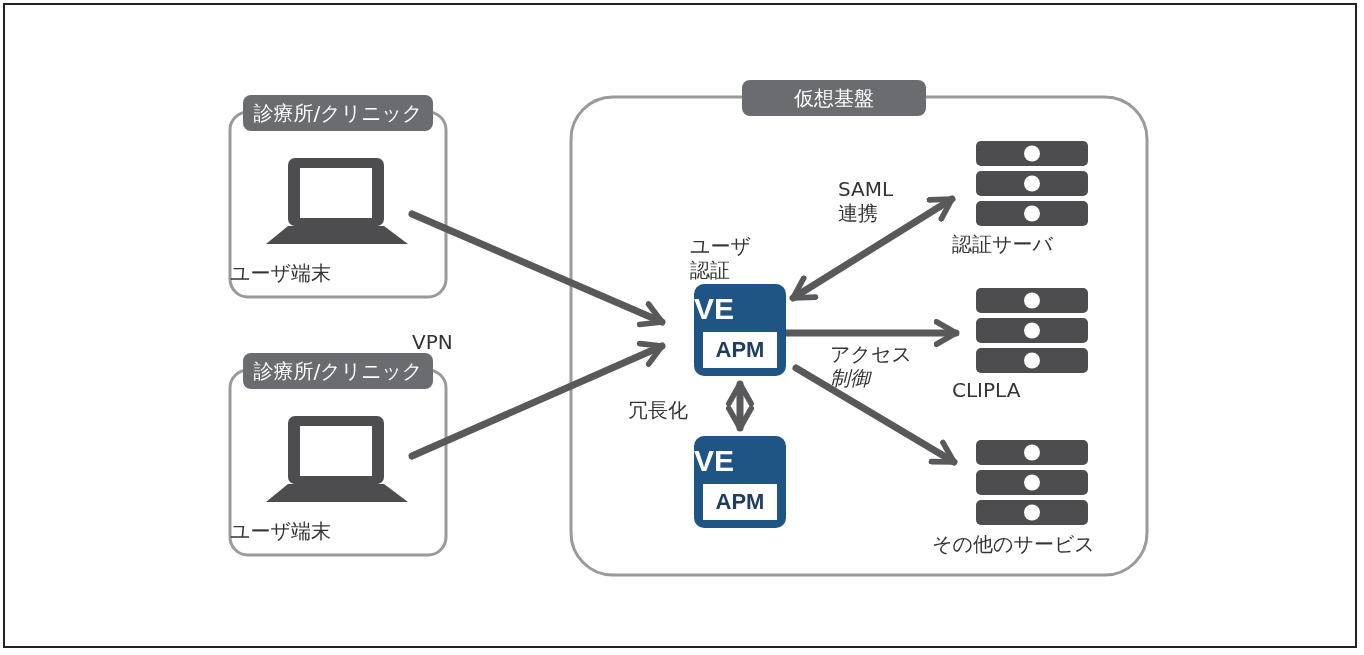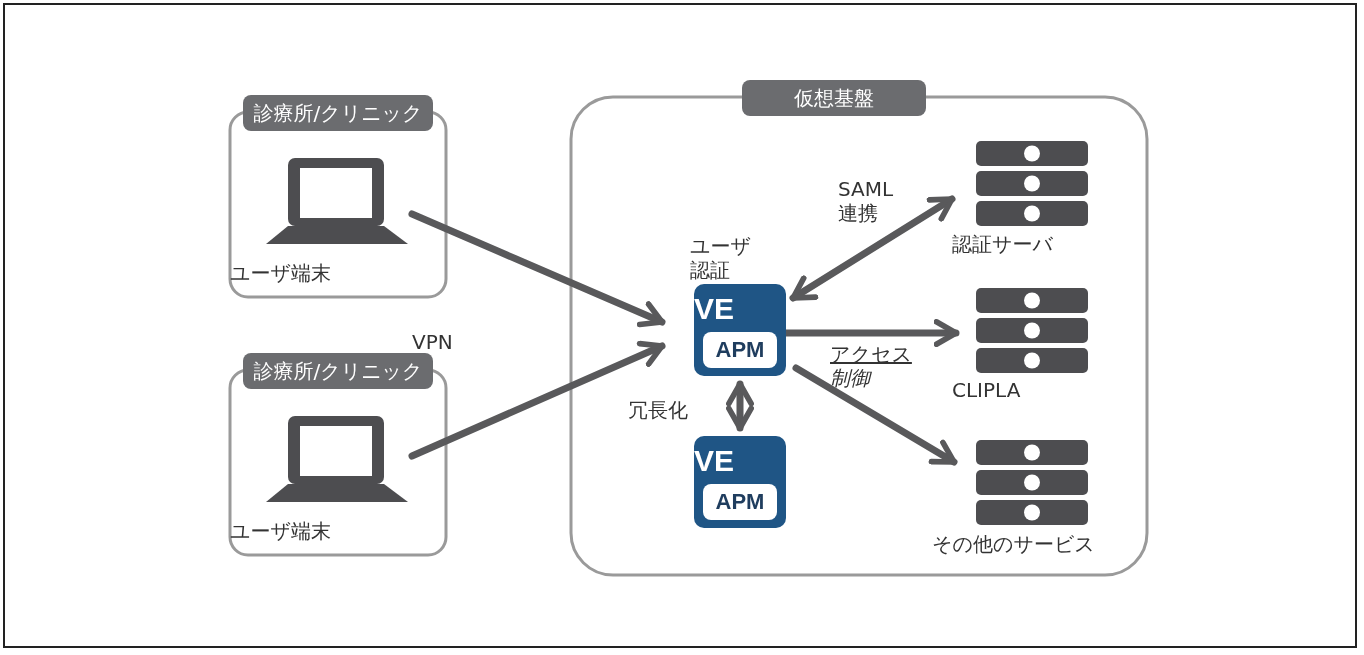--- a/index.html
+++ b/index.html
@@ -8,21 +8,21 @@
   .frame { position: absolute; left: 3px; top: 3px; width: 1354px; height: 645px;
            border: 2px solid #222222; box-sizing: border-box; }
   svg.diagram { position: absolute; left: 0; top: 0; width: 1364px; height: 655px; }
   .lbl { position: absolute; font-size: 20px; line-height: 24px; color: #333333; white-space: nowrap; }
   .pill { position: absolute; background: #6b6c6f; color: #ffffff; border-radius: 8px; text-align: center;
           font-size: 20px; line-height: 36px; white-space: nowrap; }
   .ve { position: absolute; width: 92px; height: 92px; background: #1f5585; border-radius: 10px; }
   .ve .top { position: absolute; left: 0; top: 8px; width: 92px; text-align: left; color: #fff;
              font-family: "Liberation Sans", sans-serif; font-weight: bold; font-size: 30px; line-height: 34px; }
   .ve .apm { position: absolute; left: 9px; top: 48px; width: 74px; height: 36px; background: #ffffff;
-             border-radius: 8px; text-align: center; color: #1f3d5e;
+             border-radius: 0; text-align: center; color: #1f3d5e;
              font-family: "Liberation Sans", sans-serif; font-weight: bold; font-size: 22px; line-height: 36px; }
 </style>
 </head>
 <body>
 
 <div class="frame"></div>
 
 <svg class="diagram" viewBox="0 0 1364 655">
   <defs>
     <marker id="ah" viewBox="0 0 10 10" refX="8" refY="5" markerWidth="4" markerHeight="4" orient="auto-start-reverse">
@@ -102,18 +102,18 @@
 <div class="ve" style="left:694px; top:436px;">
   <div class="top">VE</div>
   <div class="apm">APM</div>
 </div>
 
 <div class="lbl" style="left:628px; top:398px; width:80px;">冗長化</div>
 
 <div class="lbl" style="left:838px; top:177px; width:100px;">SAML</div>
 <div class="lbl" style="left:838px; top:201px; width:100px;">連携</div>
 
-<div class="lbl" style="left:830px; top:342px; width:100px;text-decoration:underline;">アクセス</div>
+<div class="lbl" style="left:830px; top:342px; width:100px;">アクセス</div>
 <div class="lbl" style="left:830px; top:366px; width:100px;font-style:italic;">制御</div>
 
 <div class="lbl" style="left:952px; top:232px; width:160px;">認証サーバ</div>
 <div class="lbl" style="left:952px; top:378px; width:160px;">CLIPLA</div>
 <div class="lbl" style="left:932px; top:532px; width:200px;">その他のサービス</div>
 
 </body></html>

